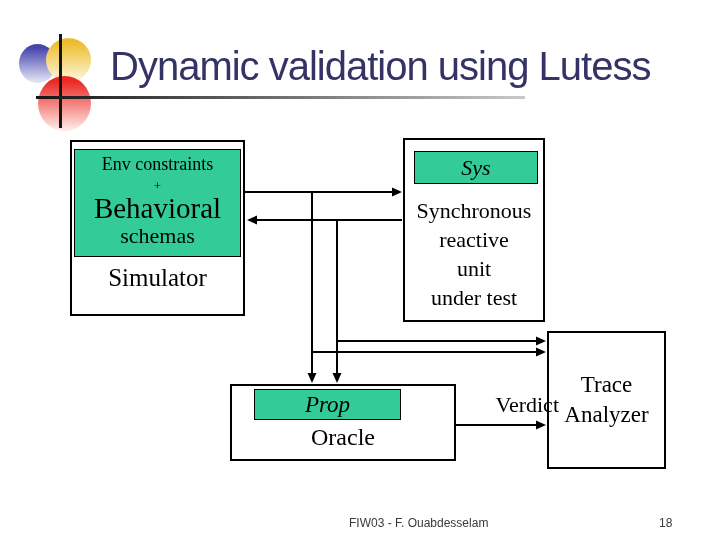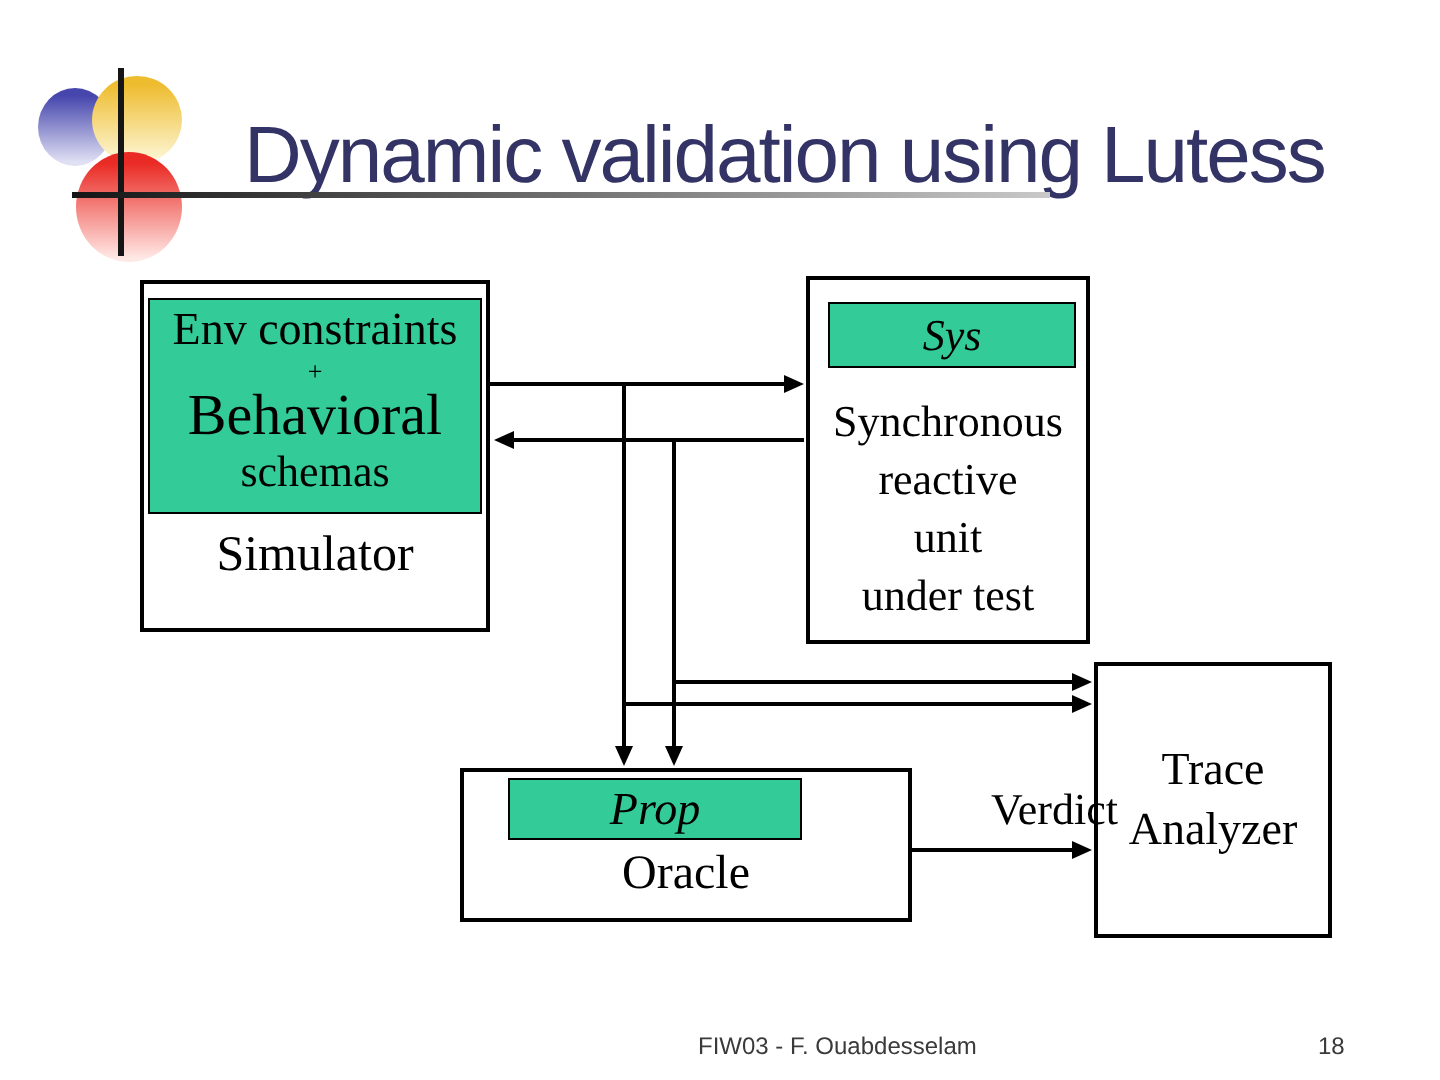--- a/index.html
+++ b/index.html
@@ -2,42 +2,42 @@
 <html><head>
 <meta charset="utf-8">
 <style>
   html,body{margin:0;padding:0;background:#888;}
   .slide{
     position:relative;width:720px;height:540px;background:#ffffff;
     overflow:hidden;font-family:"Liberation Serif",serif;color:#000;
   }
   
   .title{
-    position:absolute;left:106px;top:38px;margin:16px;
+    position:absolute;left:106px;top:38px;margin:4px;
     font-family:"Liberation Sans",sans-serif;font-weight:normal;
     font-size:40px;line-height:48px;color:#333366;white-space:nowrap;
     letter-spacing:-1px;
   }
   .circle{position:absolute;border-radius:50%;}
   .circle.blue{left:19px;top:44px;width:37px;height:39px;z-index:1;
     background:linear-gradient(to bottom,#4646ad 10%,#e0e0f4 95%);}
   .circle.yellow{left:46px;top:38px;width:45px;height:44px;z-index:2;
     background:linear-gradient(to bottom,#eebc2f 10%,#fdf6d4 95%);}
   .circle.red{left:38px;top:76px;width:53px;height:55px;z-index:3;
     background:linear-gradient(to bottom,#ea2a24 10%,#ffe9e6 97%);}
   .vline{position:absolute;left:59px;top:34px;width:3px;height:94px;background:#151515;z-index:4;}
   .hrule{position:absolute;left:36px;top:96px;width:489px;height:3px;z-index:4;
     background:linear-gradient(to right,#151515,#c9c9c9);}
   
   .box{position:absolute;background:#fff;border:2px solid #000;box-sizing:border-box;}
   .green{position:absolute;background:#33cc99;border:1px solid #000;box-sizing:border-box;
     text-align:center;}
   .box-simulator{left:70px;top:140px;width:175px;height:176px;}
   .constraints-box{left:2px;top:7px;width:167px;height:108px;padding-top:2px;}
-  .constraints-line1{font-size:23px;line-height:25px;}
+  .constraints-line1{font-size:18px;line-height:25px;}
   .constraints-plus{font-size:13px;line-height:17px;}
   .constraints-line2{font-size:29px;line-height:28px;}
   .constraints-line3{font-size:22px;line-height:28px;}
   .simulator-label{position:absolute;left:0;top:122px;width:100%;
     text-align:center;font-size:25px;}
   .box-sys{left:403px;top:138px;width:142px;height:184px;}
   .sys-header{left:9px;top:11px;width:124px;height:33px;
     font-size:22px;font-style:italic;line-height:31px;}
   .sys-body{position:absolute;left:0;top:56px;width:100%;
     text-align:center;font-size:22px;line-height:29px;}

